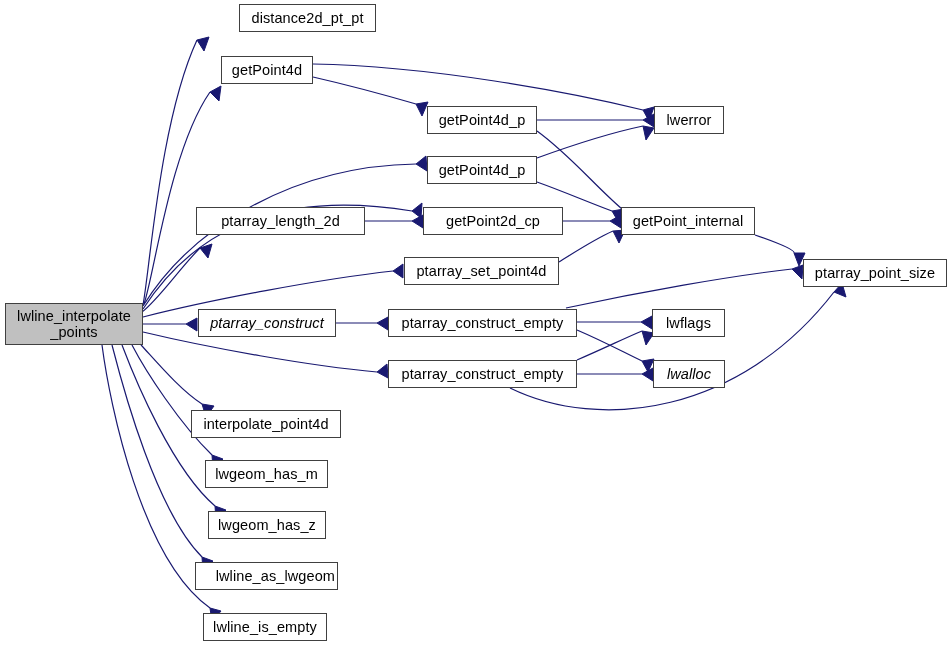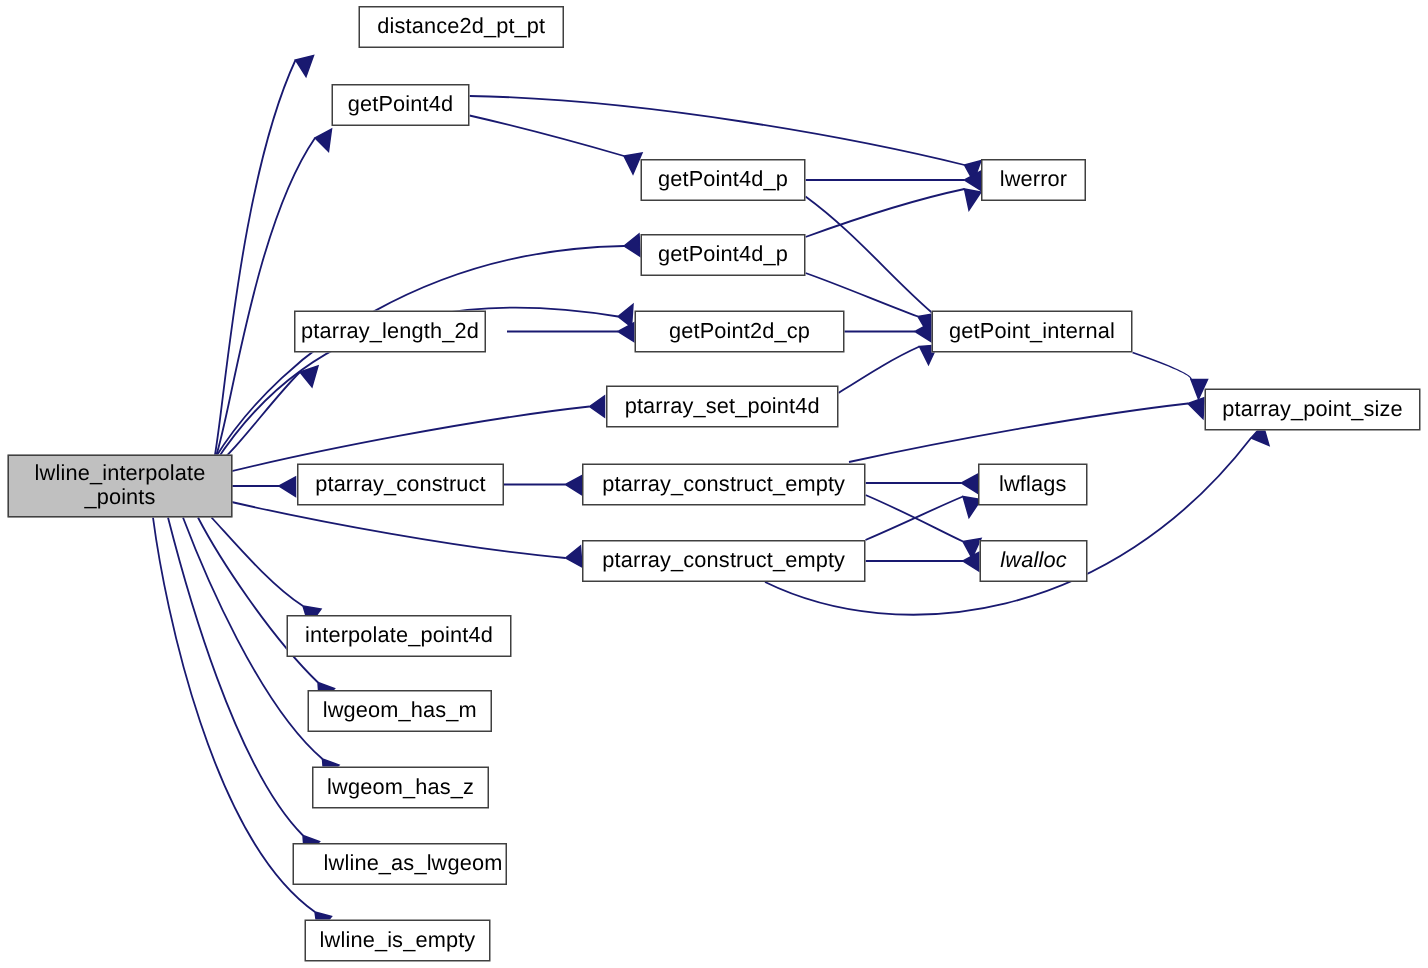--- a/index.html
+++ b/index.html
@@ -166,33 +166,33 @@
       </g>
       <g>
         <path d="M577,374 L642,374" fill="none" stroke="#191970" stroke-width="1.2"></path>
         <path d="M642,374 l11,-6 l0,13 z" fill="#191970" stroke="#191970" stroke-width="1"></path>
       </g>
       <g>
         <path d="M510,388 C600,432 740,414 834,292" fill="none" stroke="#191970" stroke-width="1.2"></path>
         <path d="M834,292 l8,-9 l4,14 z" fill="#191970" stroke="#191970" stroke-width="1"></path>
       </g>
     </svg>
-<div class="node current" style="left: 5px; top: 303px; width: 150px; height: 42px;"><span class="node-label">lwline_interpolate
+<div class="node current" style="left: 5px; top: 303px; width: 138px; height: 42px;"><span class="node-label">lwline_interpolate
 _points</span></div>
     <div class="node" style="left: 198px; top: 4px; width: 137px; height: 28px; margin-left: 41px;"><span class="node-label">distance2d_pt_pt</span></div>
     <div class="node" style="left: 221px; top: 56px; width: 92px; height: 28px;"><span class="node-label">getPoint4d</span></div>
     <div class="node" style="left: 427px; top: 106px; width: 110px; height: 28px;"><span class="node-label">getPoint4d_p</span></div>
     <div class="node" style="left: 427px; top: 156px; width: 110px; height: 28px;"><span class="node-label">getPoint4d_p</span></div>
     <div class="node" style="left: 654px; top: 106px; width: 70px; height: 28px;"><span class="node-label">lwerror</span></div>
-    <div class="node" style="left: 196px; top: 207px; width: 128px; height: 28px;"><span class="node-label">ptarray_length_2d</span></div>
+    <div class="node" style="left: 196px; top: 207px; width: 169px; height: 28px;"><span class="node-label">ptarray_length_2d</span></div>
     <div class="node" style="left: 423px; top: 207px; width: 140px; height: 28px;"><span class="node-label">getPoint2d_cp</span></div>
     <div class="node" style="left: 621px; top: 207px; width: 134px; height: 28px;"><span class="node-label">getPoint_internal</span></div>
     <div class="node" style="left: 404px; top: 257px; width: 155px; height: 28px;"><span class="node-label">ptarray_set_point4d</span></div>
     <div class="node" style="left: 803px; top: 259px; width: 144px; height: 28px;"><span class="node-label">ptarray_point_size</span></div>
-    <div class="node" style="left: 198px; top: 309px; width: 138px; height: 28px;"><span class="node-label">ptarray_construct</span></div>
+    <div class="node" style="left: 198px; top: 309px; width: 138px; height: 28px; font-style: italic;"><span class="node-label">ptarray_construct</span></div>
     <div class="node" style="left: 388px; top: 309px; width: 189px; height: 28px;"><span class="node-label">ptarray_construct_empty</span></div>
     <div class="node" style="left: 388px; top: 360px; width: 189px; height: 28px;"><span class="node-label">ptarray_construct_empty</span></div>
     <div class="node" style="left: 652px; top: 309px; width: 73px; height: 28px;"><span class="node-label">lwflags</span></div>
     <div class="node" style="left: 653px; top: 360px; width: 72px; height: 28px; font-style: italic;"><span class="node-label">lwalloc</span></div>
     <div class="node" style="left: 191px; top: 410px; width: 150px; height: 28px;"><span class="node-label">interpolate_point4d</span></div>
     <div class="node" style="left: 205px; top: 460px; width: 123px; height: 28px;"><span class="node-label">lwgeom_has_m</span></div>
     <div class="node" style="left: 208px; top: 511px; width: 118px; height: 28px;"><span class="node-label">lwgeom_has_z</span></div>
     <div class="node" style="left: 195px; top: 562px; width: 143px; height: 28px; justify-content: flex-end;"><span class="node-label">lwline_as_lwgeom</span></div>
     <div class="node" style="left: 203px; top: 613px; width: 124px; height: 28px;"><span class="node-label">lwline_is_empty</span></div>
   </div>

